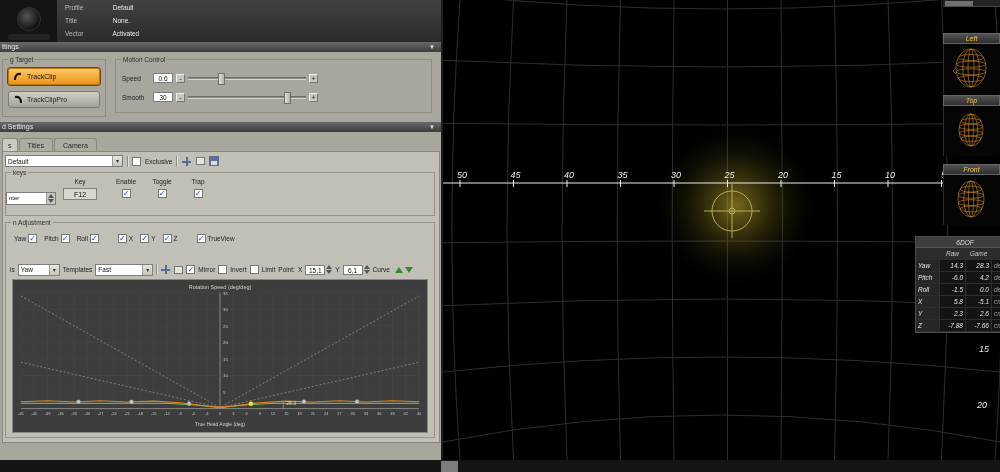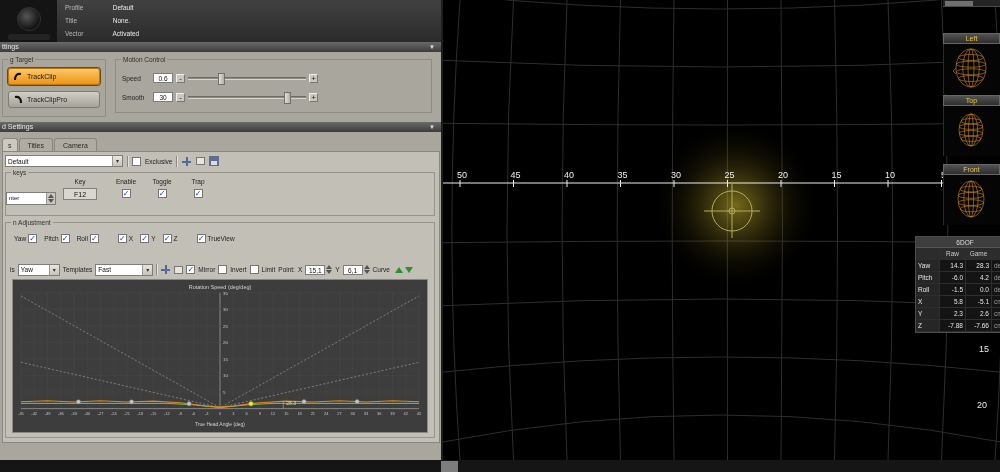--- a/index.html
+++ b/index.html
@@ -84,21 +84,21 @@
   .tri-up { width: 0; height: 0; border-left: 3px solid transparent; border-right: 3px solid transparent; border-bottom: 4px solid #555; }
   .tri-down { width: 0; height: 0; border-left: 3px solid transparent; border-right: 3px solid transparent; border-top: 4px solid #555; }
   .garr { display: inline-flex; gap: 2px; margin-left: 2px; align-items: center; }
   .g-up { width: 0; height: 0; border-left: 4px solid transparent; border-right: 4px solid transparent; border-bottom: 6px solid #2f8f2f; }
   .g-down { width: 0; height: 0; border-left: 4px solid transparent; border-right: 4px solid transparent; border-top: 6px solid #2f8f2f; }
   .graph-wrap { position: absolute; left: 6px; top: 56px; right: 6px; bottom: 4px; border: 1px solid #8a8781; background: #3d3d3d; }
   .graph-wrap svg { display: block; width: 100%; height: 100%; }
   svg text { font-family: "Liberation Sans", sans-serif; }
 
   
-  .view { position: absolute; left: 443px; top: 0; width: 557px; height: 460px; background: #000; overflow: hidden; }
+  .view { position: absolute; left: 443px; top: 0; width: 557px; height: 460px; background: #000; overflow: hidden; font-style: italic; }
   .view > svg { position: absolute; left: 0; top: 0; }
   .scroll-stub { position: absolute; right: 0; top: 0; width: 57px; height: 7px; background: #242424; border-bottom: 1px solid #4a4a4a; }
   .scroll-thumb { position: absolute; left: 2px; top: 1px; width: 28px; height: 5px; background: #707070; }
   .head-panel { position: absolute; right: 0; width: 57px; }
   .hp1 { top: 33px; } .hp2 { top: 95px; } .hp3 { top: 164px; }
   .head-label { height: 11px; background: linear-gradient(#525252, #2e2e2e); border: 1px solid #666; color: #e8c44a; font-size: 7px; text-align: center; line-height: 10px; }
   .head-img { height: 50px; background: #050505; border-left: 1px solid #2c2c2c; }
   .dof-table { position: absolute; left: 472px; top: 236px; width: 100px; border: 1px solid #4c4c4c; background: #141414; font-size: 6.5px; color: #e6e6e6; }
   .dof-title { height: 11px; line-height: 11px; text-align: center; background: #3e3e3e; color: #dedede; border-bottom: 1px solid #555; }
   .dof-row { display: flex; height: 12px; line-height: 12px; border-bottom: 1px solid #2e2e2e; }

